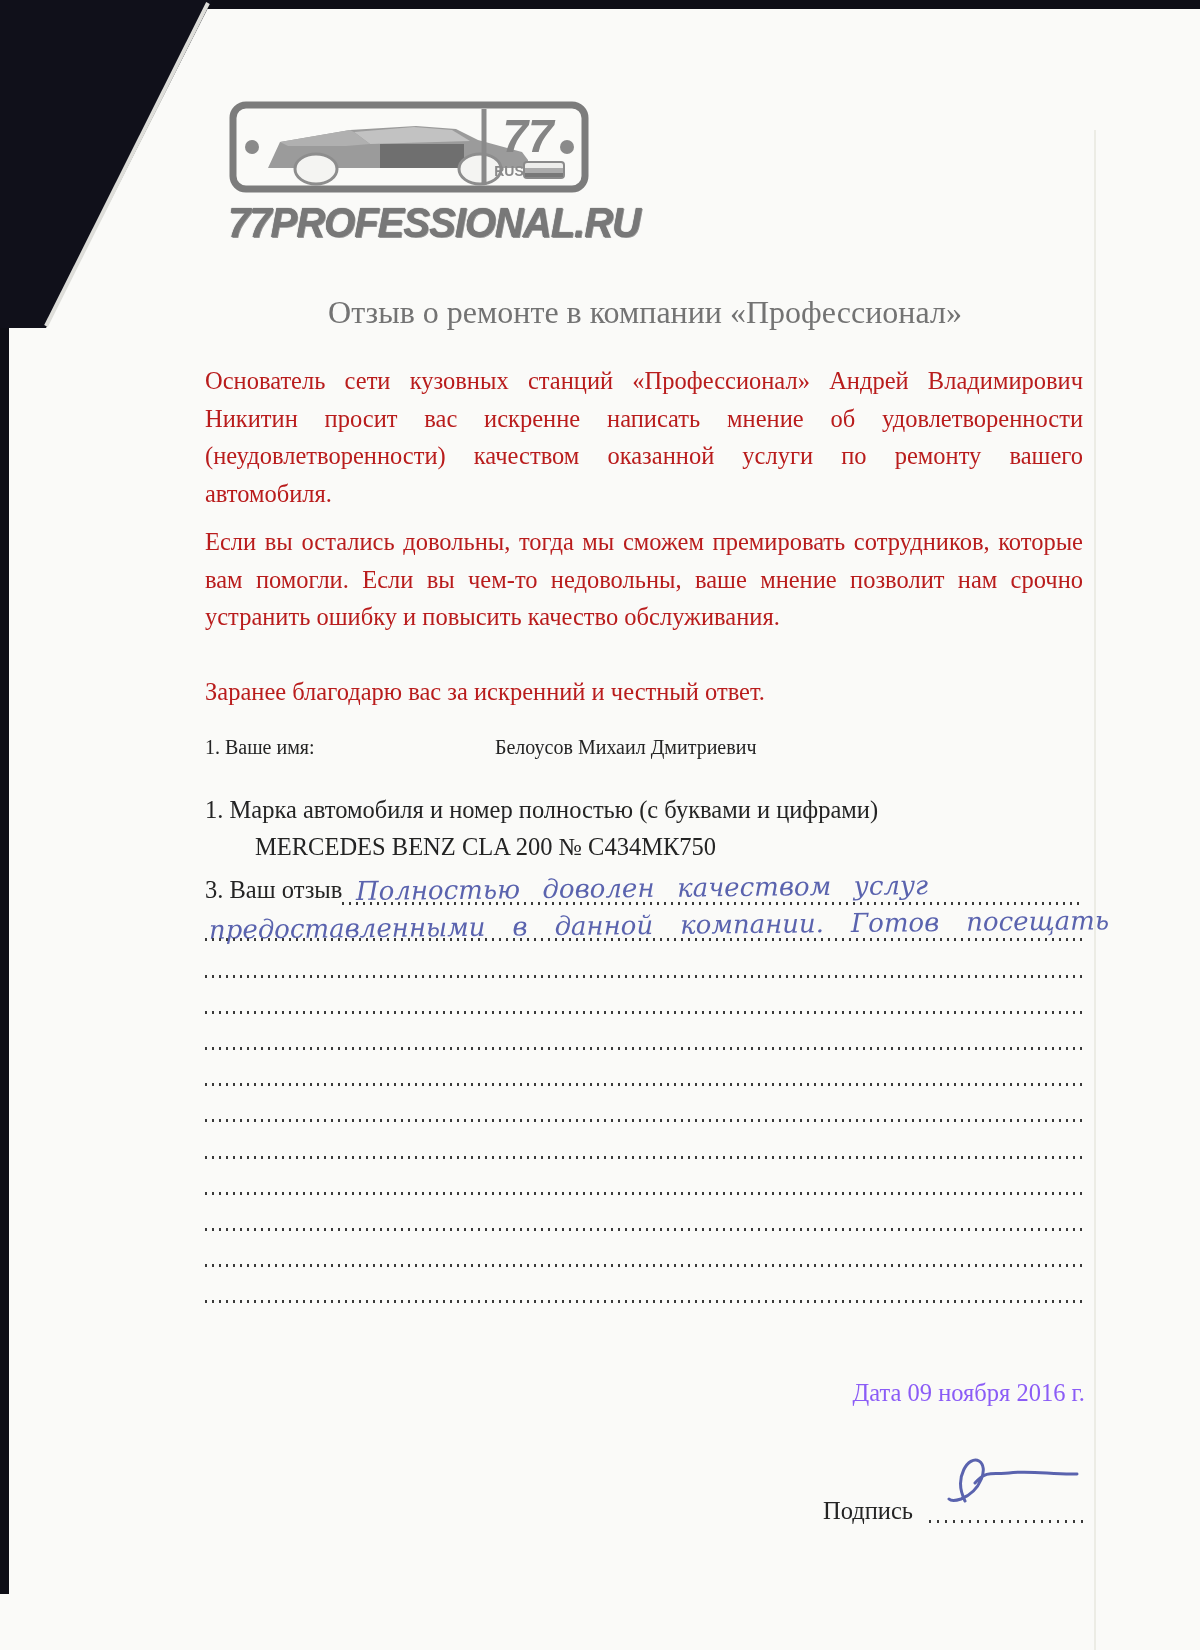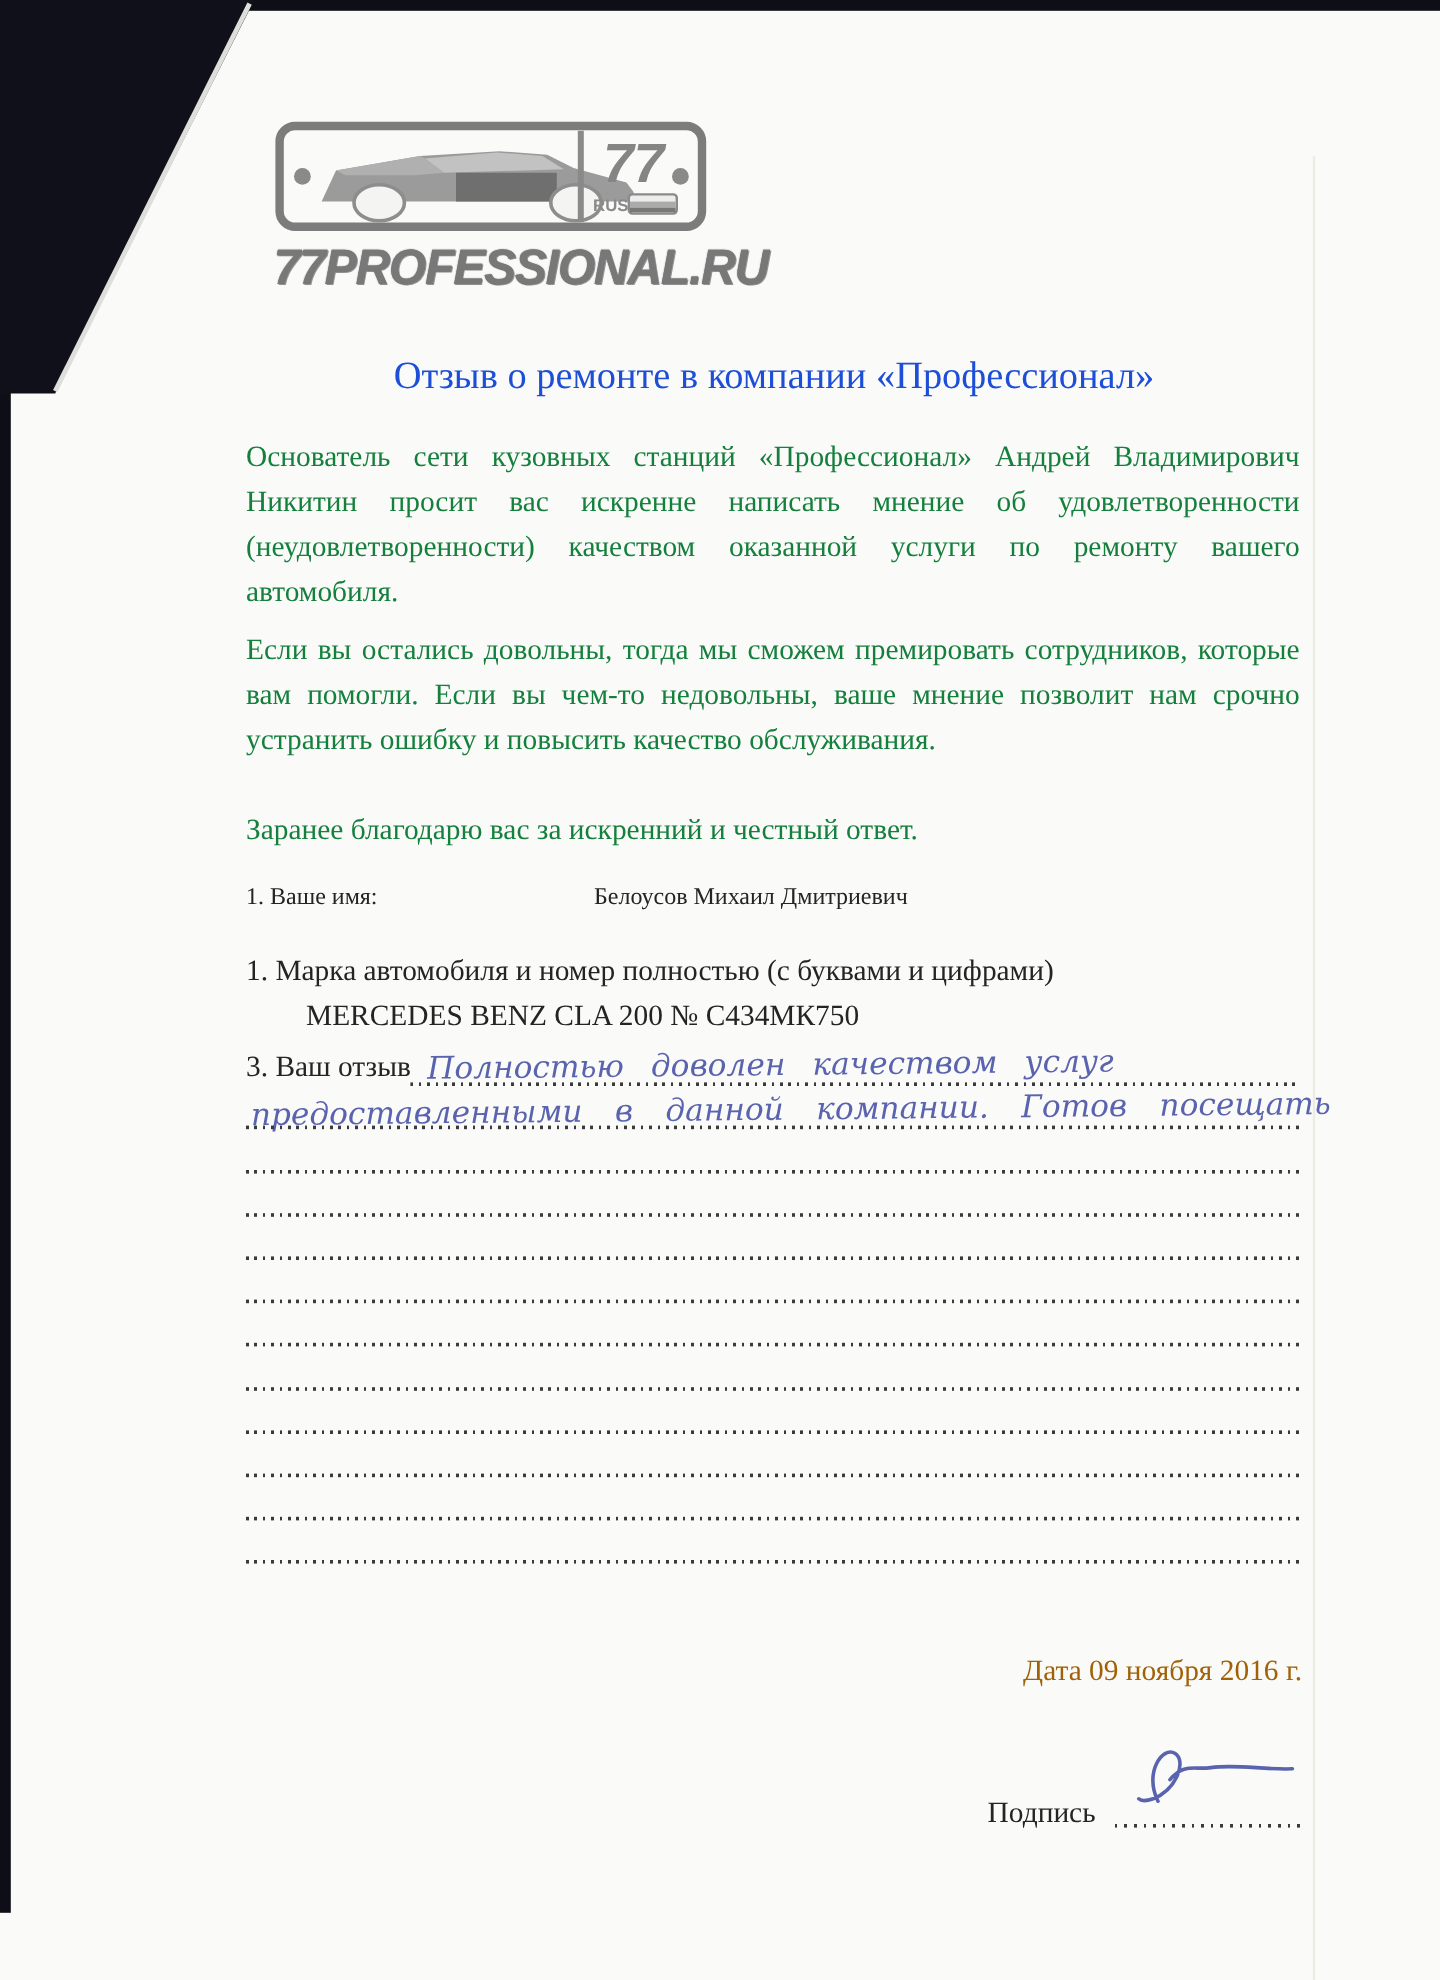--- a/index.html
+++ b/index.html
@@ -20,23 +20,23 @@
     margin-top:2px;text-align:center;
     font-family:"Liberation Sans", sans-serif;font-weight:bold;font-style:italic;
     font-size:40px;color:#787878;letter-spacing:-1px;
     text-shadow:0 0 1px #5d5d5d, 1px 1px 0 #9a9a9a;
     transform:scaleY(1.04);
   }
 
   
   .title{
     position:absolute;left:205px;top:294px;width:880px;
-    font-size:32px;color:#1d4ed8;text-align:center;white-space:nowrap;
+    font-size:32px;color:#737373;text-align:center;white-space:nowrap;
   }
-  .para{position:absolute;left:205px;width:878px;font-size:24.5px;line-height:37.5px;text-align:justify;color:#15803d;}
+  .para{position:absolute;left:205px;width:878px;font-size:24.5px;line-height:37.5px;text-align:justify;color:#b91c1c;}
   .p1{top:362px;}
   .p2{top:523px;}
   .p3{top:673px;text-align:left;}
 
   
   .field-name{position:absolute;left:205px;top:736px;width:878px;font-size:20px;display:flex;}
   .field-name .lbl{width:290px;flex:none;}
   .field-car{position:absolute;left:205px;top:791px;width:878px;font-size:24.5px;line-height:37px;}
   .field-car .car-value{padding-left:50px;}
 
@@ -58,21 +58,21 @@
   .hw{
     position:absolute;white-space:nowrap;
     font-family:"DejaVu Serif", serif;font-style:italic;
     color:#5a63ae;font-size:26px;transform:rotate(-0.6deg);
   }
   .hw1{left:14px;bottom:2px;word-spacing:0.55em;}
   .hw2{left:4px;bottom:1px;word-spacing:0.72em;}
   .hw3{left:2px;bottom:1px;word-spacing:0.85em;}
 
   
-  .date-line{position:absolute;left:205px;top:1379px;width:880px;text-align:right;font-size:24.5px;color:#a16207;}
+  .date-line{position:absolute;left:205px;top:1379px;width:880px;text-align:right;font-size:24.5px;color:#8b5cf6;}
   .sig{position:absolute;left:823px;top:1447px;width:270px;height:90px;font-size:24.5px;}
   .sig-label{position:absolute;left:0;bottom:12px;}
   .sig-dots{
     position:absolute;left:106px;bottom:14px;width:156px;height:3px;
     background:repeating-linear-gradient(to right,#3a3a3a 0 2.2px,transparent 2.2px 8px);
   }
   .sig-scribble{position:absolute;left:112px;top:2px;}
 </style>
 </head>
 <body>

